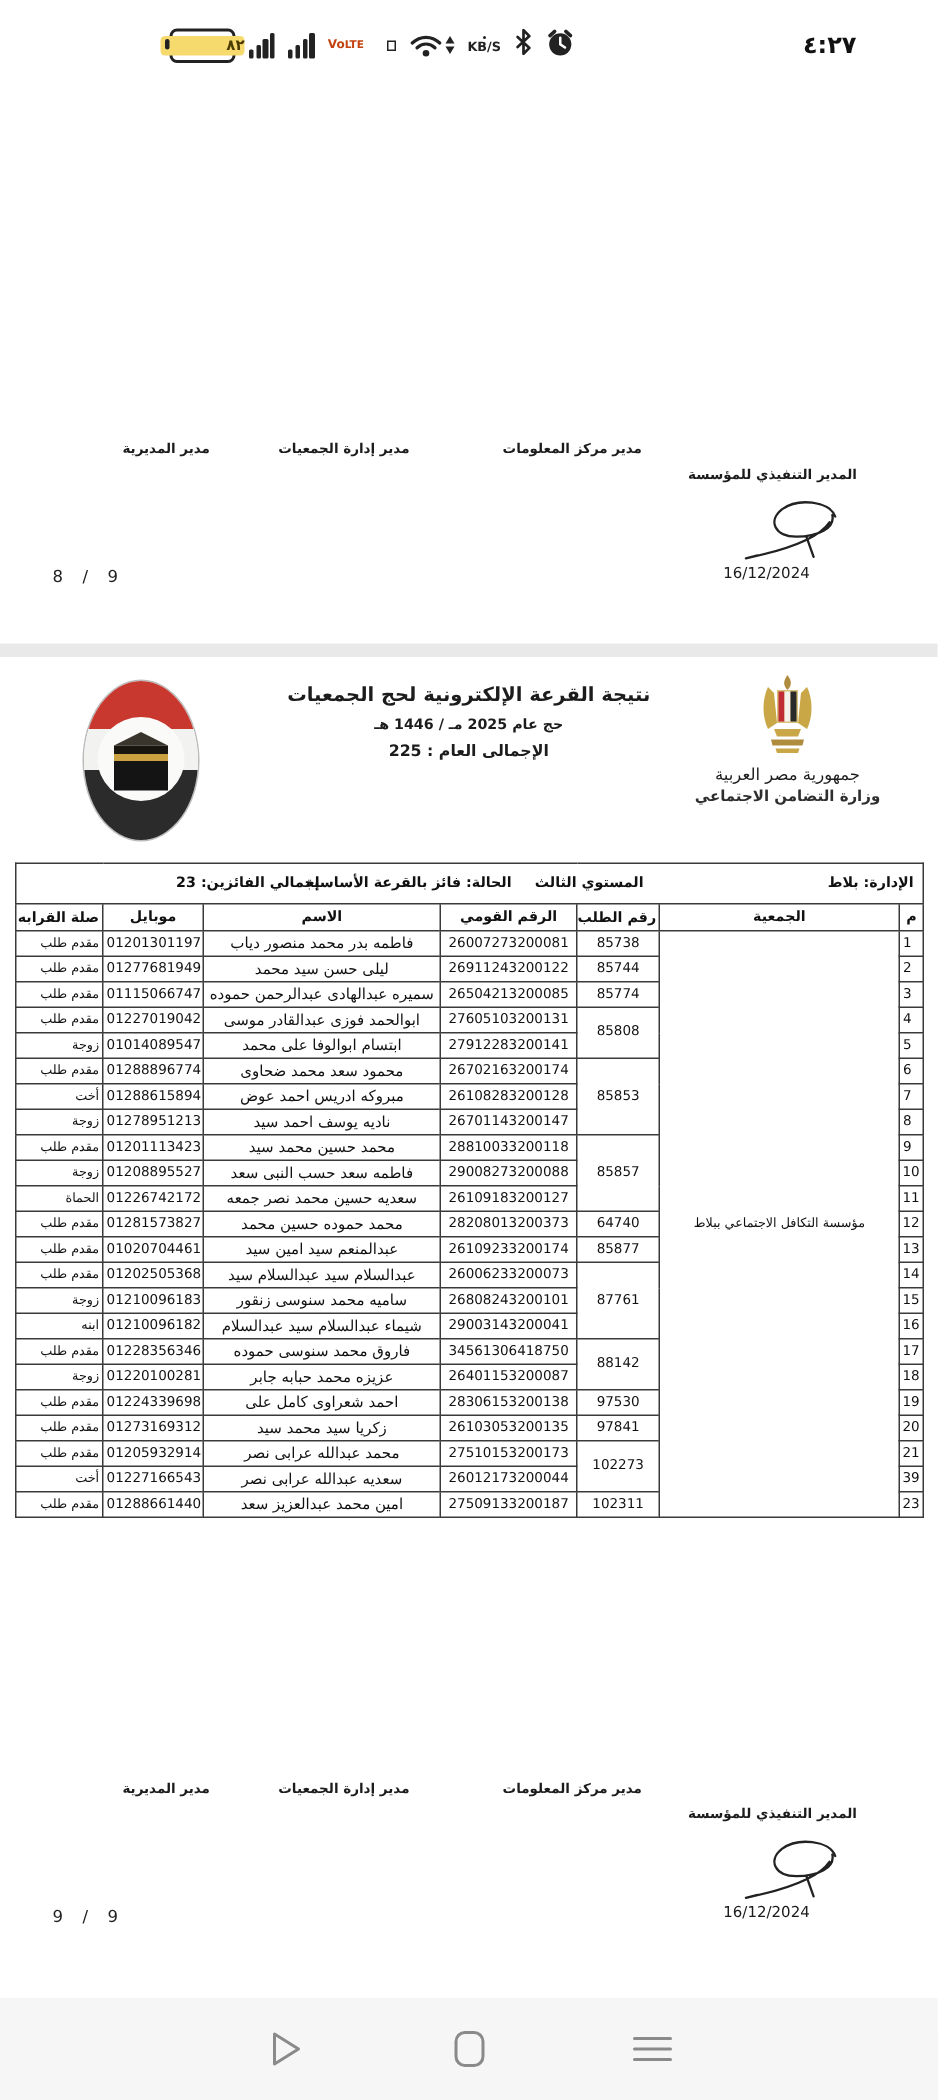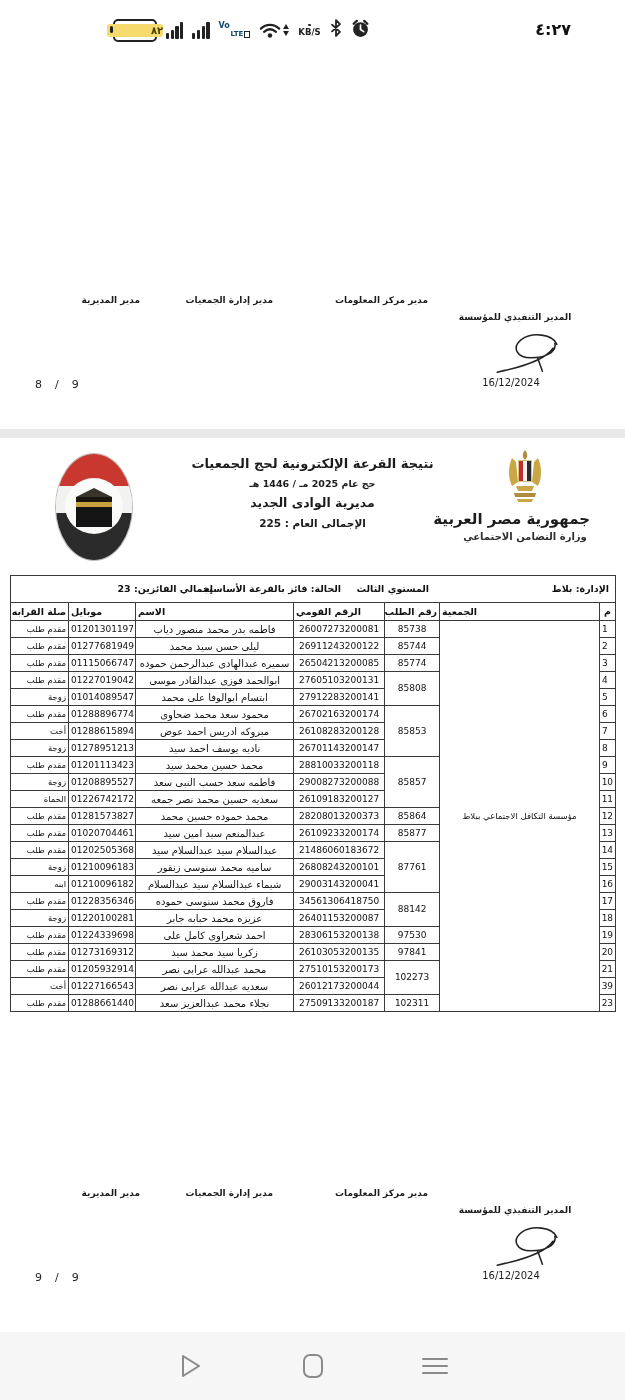--- a/index.html
+++ b/index.html
@@ -10,23 +10,23 @@
   }
   
   .status-bar{position:absolute;top:0;left:0;width:625px;height:60px;background:#fff;}
   .status-icons{position:absolute;left:113px;top:14px;height:32px;display:flex;align-items:center;gap:9px;direction:ltr;}
   .battery{position:relative;width:40px;height:19px;border:2px solid #222;border-radius:5px;background:#fff;display:flex;align-items:center;justify-content:center;}
   .battery::before{content:"";position:absolute;left:-5px;top:5px;width:3px;height:7px;background:#222;border-radius:2px;}
   .battery-fill{width:32px;height:13px;background:#f7da6e;border-radius:3px;display:flex;align-items:center;justify-content:center;
     font-size:10px;font-weight:bold;color:#4a3c00;line-height:13px;padding-left:44px;}
   .sigbars{display:flex;align-items:flex-end;gap:1.5px;height:18px;}
   .sigbars i{display:block;width:3.2px;background:#222;border-radius:1px;}
-  .volte{display:flex;flex-direction:column;align-items:flex-start;line-height:8px;font-weight:bold;color:#0c4a6e;}
+  .volte{display:flex;flex-direction:row;align-items:flex-start;line-height:8px;font-weight:bold;color:#c2410c;}
   .volte .v1{font-size:8px;}
-  .volte .v2{font-size:7px;display:flex;align-items:center;gap:1px;margin-left:12px;}
+  .volte .v2{font-size:7px;display:flex;align-items:center;gap:15px;}
   .volte .v2 i{display:block;width:4px;height:5px;border:1px solid #222;}
   .wifi-wrap{display:flex;align-items:center;gap:2px;}
   .updown{display:flex;flex-direction:column;gap:2px;}
   .updown i{display:block;width:0;height:0;border-left:3.5px solid transparent;border-right:3.5px solid transparent;}
   .updown .up{border-bottom:5px solid #222;}
   .updown .down{border-top:5px solid #222;}
   .kbs{display:flex;flex-direction:column;align-items:center;line-height:8px;}
   .kbs i{display:block;width:2.5px;height:2.5px;border-radius:50%;background:#222;margin-bottom:2px;}
   .kbs span{font-size:8.5px;font-weight:bold;color:#222;}
   .status-time{position:absolute;right:54px;top:20px;font-size:16px;font-weight:600;color:#111;direction:rtl;}
@@ -50,29 +50,29 @@
   .kaaba .top{position:absolute;left:2px;top:0;width:0;height:0;border-left:18px solid transparent;border-right:18px solid transparent;border-bottom:9px solid #3a352c;}
   .kaaba .body{position:absolute;left:2px;top:9px;width:36px;height:30px;
     background:linear-gradient(to bottom,#18160f 0%,#18160f 18%,#c9a23f 18%,#c9a23f 34%,#141414 34%,#141414 100%);}
   .title-block{position:absolute;left:160px;top:12px;width:305px;text-align:center;}
   .title-main{font-size:13px;font-weight:bold;margin-bottom:7px;}
   .title-sub{font-size:9.5px;font-weight:bold;margin-bottom:6px;}
   .title-dir{font-size:12.5px;font-weight:bold;margin-bottom:7px;}
   .title-total{font-size:10.5px;font-weight:bold;}
   .emblem{position:absolute;left:460px;top:4px;width:130px;text-align:center;}
   .emblem svg{display:block;margin:0 auto;}
-  .emblem .rep{font-size:15px;font-weight:bold;margin-top:4px;white-space:nowrap;}
+  .emblem .rep{font-size:11px;font-weight:normal;margin-top:4px;white-space:nowrap;}
   .emblem .min{font-size:10px;font-weight:600;color:#2e2e2e;margin-top:3px;white-space:nowrap;letter-spacing:-0.3px;}
   
   .results-table{position:absolute;left:10px;top:575px;width:605px;border-collapse:collapse;direction:rtl;table-layout:fixed;
     font-size:9px;color:#111;border:1.5px solid #333;}
   .results-table td,.results-table th{border:1px solid #3a3a3a;padding:0 2px;height:16px;line-height:11px;overflow:hidden;white-space:nowrap;font-weight:normal;}
   .results-table .info-cell{height:26px;position:relative;border-bottom:1px solid #3a3a3a;}
   .info-cell span{position:absolute;top:7px;font-size:9.5px;font-weight:bold;white-space:nowrap;}
-  .col-head th{font-size:9.5px;font-weight:bold;text-align:left;height:17px;}
+  .col-head th{font-size:9.5px;font-weight:bold;text-align:center;height:17px;}
   .col-head th.c-m{text-align:center;}
   td.c-m{text-align:left;font-size:9px;}
   td.c-assoc{text-align:center;font-size:8.5px;vertical-align:middle;}
   td.c-req{text-align:center;vertical-align:middle;}
   td.c-nid{text-align:center;letter-spacing:0;}
   td.c-name{text-align:center;font-size:10px;}
   td.c-mobile{text-align:right;direction:ltr;}
   td.c-rel{text-align:right;font-size:8.5px;}
   
   .nav-bar{position:absolute;left:0;top:1332px;width:625px;height:68px;background:#f6f6f6;
@@ -161,21 +161,20 @@
     <div class="logo-oval"></div>
     <div class="logo-inner"></div>
     <div class="kaaba">
       <div class="top"></div>
         <div class="body"></div>
     </div>
   </div>
   <div class="title-block">
     <div class="title-main">نتيجة القرعة الإلكترونية لحج الجمعيات</div>
     <div class="title-sub">حج عام 2025 مـ / 1446 هـ</div>
-    <div class="title-dir">مديرية الوادى الجديد</div>
     <div class="title-total">الإجمالى العام : 225</div>
   </div>
   <div class="emblem">
     <svg width="46" height="58" viewBox="0 0 46 58">
       <path d="M23 2 C20 6 20 9 23 12 C26 9 26 6 23 2 Z" fill="#b08d3e"></path>
       <path d="M10 10 C6 18 6 30 10 38 L16 34 L14 14 Z" fill="#c9a646"></path>
       <path d="M36 10 C40 18 40 30 36 38 L30 34 L32 14 Z" fill="#c9a646"></path>
       <rect x="16" y="12" width="14" height="22" fill="#d9c27a"></rect>
       <rect x="17" y="13" width="4" height="20" fill="#bf2c34"></rect>
       <rect x="21" y="13" width="4" height="20" fill="#f4f2ea"></rect>
@@ -296,38 +295,38 @@
       </tr>
       <tr>
         <td class="c-m">11</td>
         <td class="c-nid">26109183200127</td>
         <td class="c-name">سعديه حسين محمد نصر جمعه</td>
         <td class="c-mobile">01226742172</td>
         <td class="c-rel">الحماة</td>
       </tr>
       <tr>
         <td class="c-m">12</td>
-        <td class="c-req" rowspan="1">85864</td>
+        <td class="c-req" rowspan="1">64740</td>
         <td class="c-nid">28208013200373</td>
         <td class="c-name">محمد حموده حسين محمد</td>
         <td class="c-mobile">01281573827</td>
         <td class="c-rel">مقدم طلب</td>
       </tr>
       <tr>
         <td class="c-m">13</td>
         <td class="c-req" rowspan="1">85877</td>
         <td class="c-nid">26109233200174</td>
         <td class="c-name">عبدالمنعم سيد امين سيد</td>
         <td class="c-mobile">01020704461</td>
         <td class="c-rel">مقدم طلب</td>
       </tr>
       <tr>
         <td class="c-m">14</td>
         <td class="c-req" rowspan="3">87761</td>
-        <td class="c-nid">21486060183672</td>
+        <td class="c-nid">26006233200073</td>
         <td class="c-name">عبدالسلام سيد عبدالسلام سيد</td>
         <td class="c-mobile">01202505368</td>
         <td class="c-rel">مقدم طلب</td>
       </tr>
       <tr>
         <td class="c-m">15</td>
         <td class="c-nid">26808243200101</td>
         <td class="c-name">ساميه محمد سنوسى زنقور</td>
         <td class="c-mobile">01210096183</td>
         <td class="c-rel">زوجة</td>
@@ -382,21 +381,21 @@
         <td class="c-m">39</td>
         <td class="c-nid">26012173200044</td>
         <td class="c-name">سعديه عبدالله عرابى نصر</td>
         <td class="c-mobile">01227166543</td>
         <td class="c-rel">أخت</td>
       </tr>
       <tr>
         <td class="c-m">23</td>
         <td class="c-req" rowspan="1">102311</td>
         <td class="c-nid">27509133200187</td>
-        <td class="c-name">نجلاء محمد عبدالعزيز سعد</td>
+        <td class="c-name">امين محمد عبدالعزيز سعد</td>
         <td class="c-mobile">01288661440</td>
         <td class="c-rel">مقدم طلب</td>
       </tr>
     </tbody>
 </table>
 
 <div class="sig-block" style="top:1178px;">
   <span class="lbl" style="left:50px;width:90px;top:10px;">مدير المديرية</span>
   <span class="lbl" style="left:168px;width:105px;top:10px;">مدير إدارة الجمعيات</span>
   <span class="lbl" style="left:323px;width:105px;top:10px;">مدير مركز المعلومات</span>

